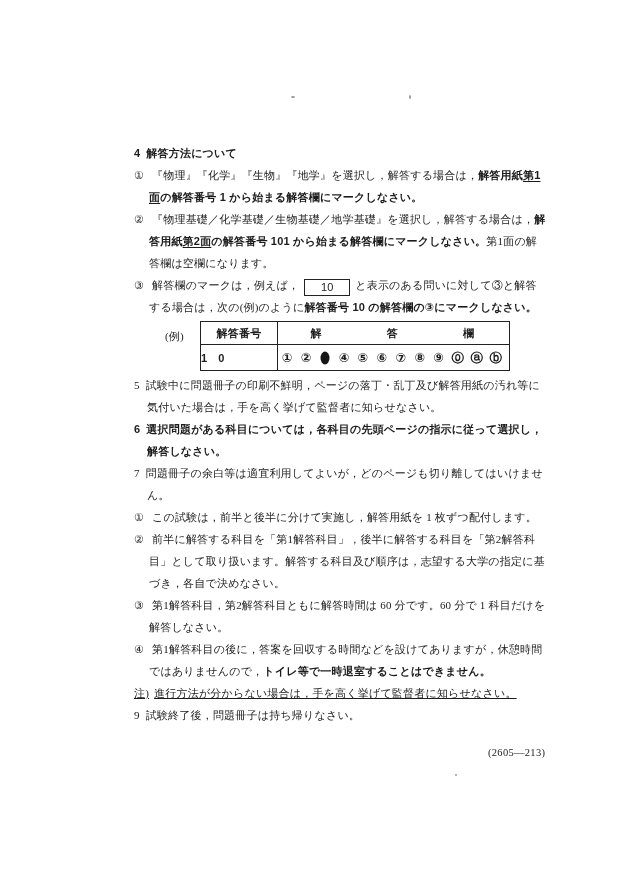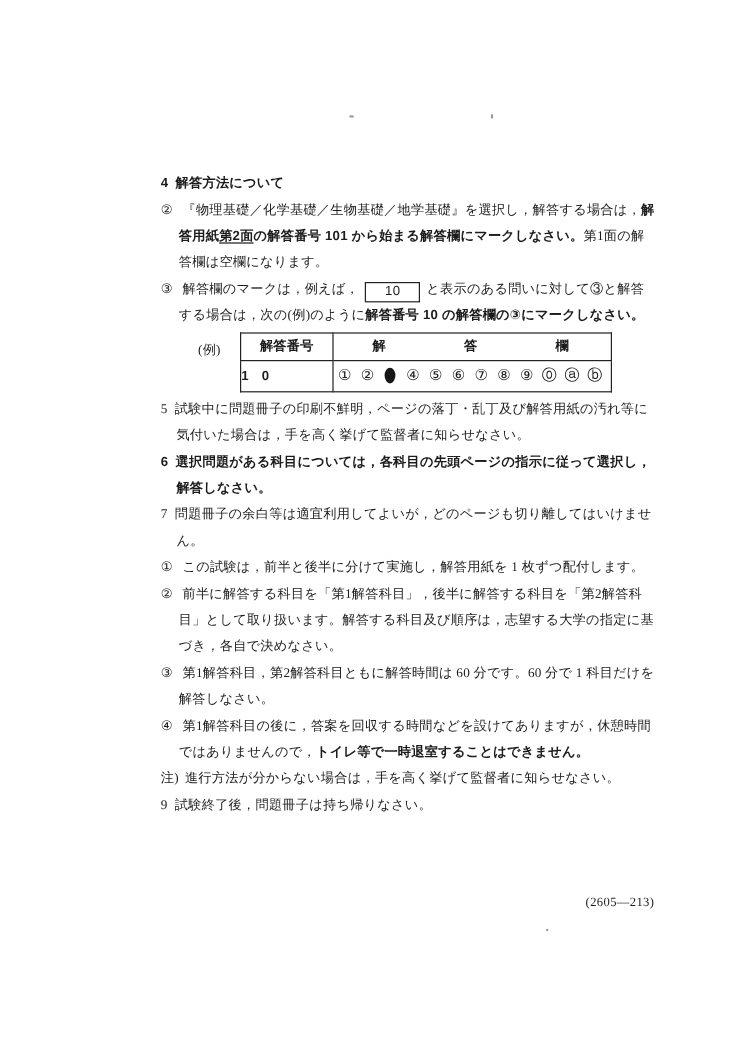--- a/index.html
+++ b/index.html
@@ -8,38 +8,38 @@
   .content{position:absolute;left:134px;top:142px;width:414px;font-size:11px;line-height:22px;
            letter-spacing:0.2px;}
   .content p{margin:0;}
   
   .main{padding-left:13px;text-indent:-13px;}
   .main .num{margin-right:6px;}
   
   .sub{margin-left:11px;padding-left:15px;text-indent:-15px;}
   .sub .num{margin-right:8px;}
   
-  .note-line{margin-left:6px;padding-left:12px;text-indent:-12px;}
+  .note-line{margin-left:6px;padding-left:12px;text-indent:-12px;text-decoration:underline;}
   .note-line .num{margin-right:5px;}
   
   .g{font-family:"Liberation Sans","DejaVu Sans",sans-serif;font-weight:600;}
   .u{text-decoration:underline;text-underline-offset:2px;}
   
   .qbox{display:inline-block;width:44px;height:15px;line-height:15px;border:1.6px solid #222;
         text-align:center;margin:0 5px;text-indent:0;vertical-align:-2px;
         font-family:"Liberation Sans","DejaVu Sans",sans-serif;}
   
   .ex-row{margin:3px 0 3px 31px;display:flex;align-items:flex-start;}
   .ex-label{width:35px;padding-top:4px;flex:none;}
   table.ex-table{border-collapse:collapse;width:310px;table-layout:fixed;
         font-family:"Liberation Sans","DejaVu Sans",sans-serif;}
   table.ex-table td{border:1.6px solid #222;padding:0;vertical-align:middle;}
   td.c1{width:76px;text-align:center;}
   td.head{height:22px;font-weight:700;border-bottom:2.2px solid #222;}
-  td.body-row{height:25px;}
+  td.body-row{height:25px;font-weight:bold;}
   td.c2 .hd{display:inline-block;width:33%;text-align:center;}
   td.ansnum{text-align:left;letter-spacing:4px;font-weight:600;height:25px;}
   td.marks-cell{height:25px;}
   .mark{display:inline-block;width:8.2%;text-align:center;font-size:12.5px;}
   .mark-filled{color:transparent;position:relative;}
   .mark-filled::after{content:"";position:absolute;left:50%;top:50%;transform:translate(-50%,-50%);
         width:9px;height:13px;background:#161616;border-radius:50%;}
   
   .footer-code{position:absolute;left:488px;top:747px;font-size:10.5px;letter-spacing:0.3px;}
   
@@ -51,20 +51,21 @@
 <div class="page">
 
   <div class="speck" style="left:291px;top:96px;width:4px;height:2px;"></div>
   <div class="speck" style="left:409px;top:95px;width:2px;height:4px;"></div>
   <div class="speck" style="left:455px;top:774px;width:2px;height:2px;"></div>
 
   <div class="content">
 
     <p class="main"><span class="num g">4</span><span class="g">解答方法について</span></p>
 
+    <p class="sub"><span class="num">①</span><span>『物理』『化学』『生物』『地学』を選択し，解答する場合は，</span><span class="g">解答用紙</span><span class="g u">第1面</span><span class="g">の解答番号 1 から始まる解答欄にマークしなさい。</span></p>
 
     <p class="sub"><span class="num">②</span><span>『物理基礎／化学基礎／生物基礎／地学基礎』を選択し，解答する場合は，</span><span class="g">解答用紙</span><span class="g u">第2面</span><span class="g">の解答番号 101 から始まる解答欄にマークしなさい。</span><span>第1面の解答欄は空欄になります。</span></p>
 
     <p class="sub"><span class="num">③</span><span>解答欄のマークは，例えば，</span><span class="qbox">10</span><span>と表示のある問いに対して③と解答する場合は，次の(例)のように</span><span class="g">解答番号 10 の解答欄の③にマークしなさい。</span></p>
 
     <div class="ex-row">
       <span class="ex-label">(例)</span>
       <table class="ex-table">
         <tbody>
             <tr>

